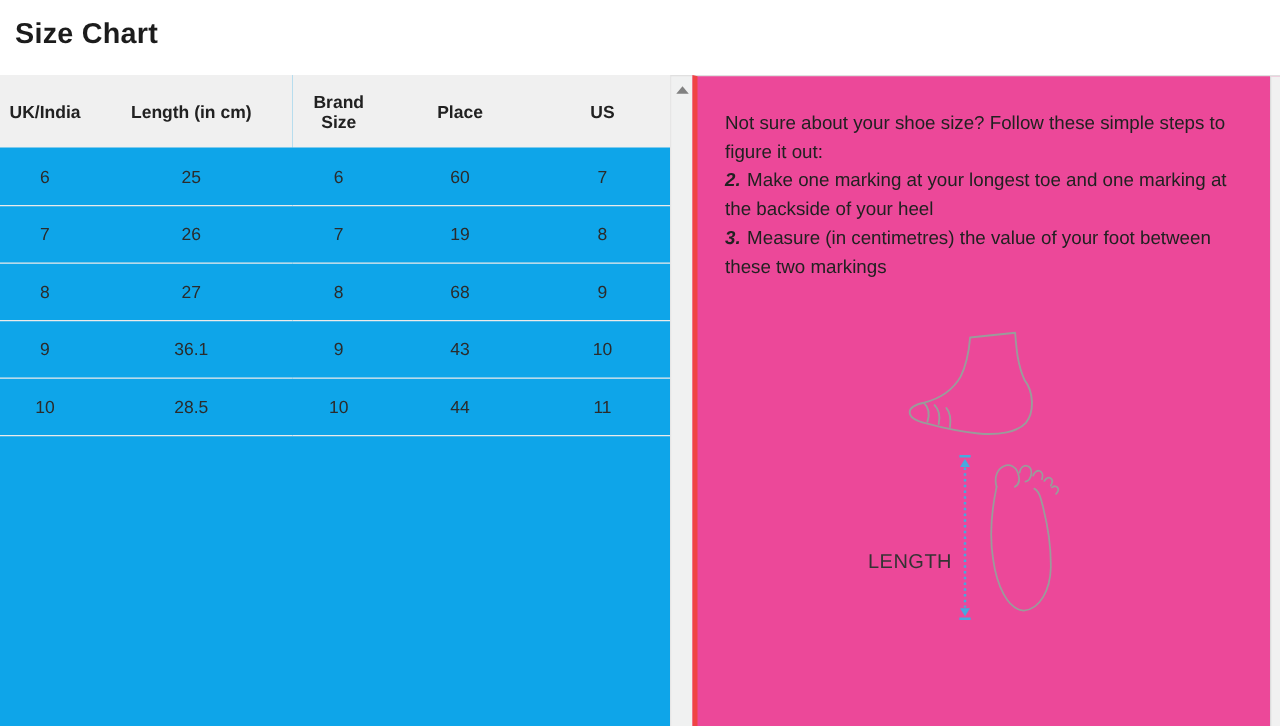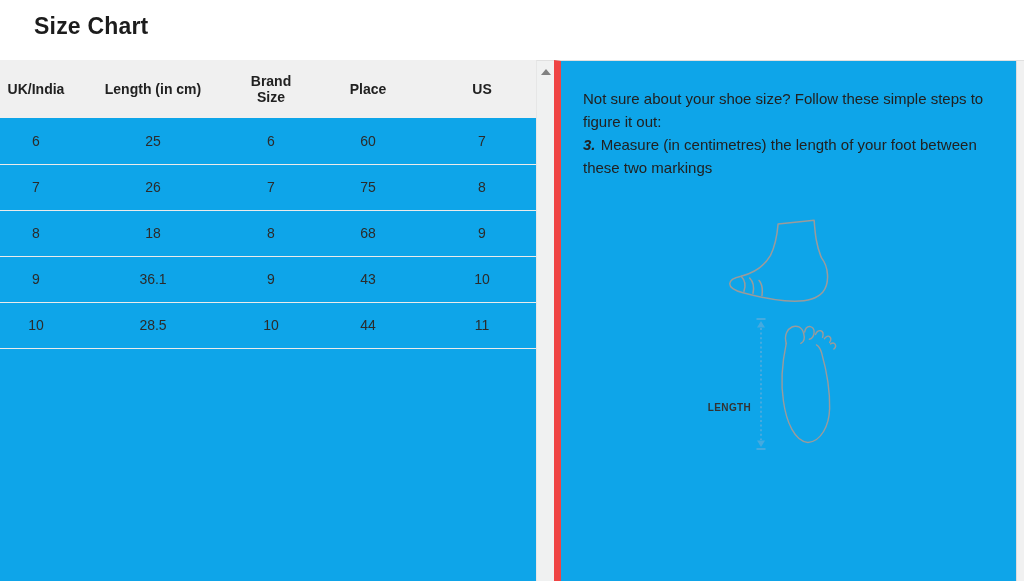--- a/index.html
+++ b/index.html
@@ -6,21 +6,21 @@
   html, body { margin: 0; padding: 0; }
   body {
     width: 1024px; height: 581px;
     font-family: "Liberation Sans", sans-serif;
     background: #ffffff;
     color: #212121;
     overflow: hidden;
   }
   .page-title {
     margin: 0;
-    padding: 13px 0 0 34px;
+    padding: 13px 0 0 12px;
     height: 60px;
     font-size: 23px;
     font-weight: 700;
     color: #1c1c1c;
     letter-spacing: 0.2px;
   }
   .content {
     display: flex;
     height: 521px;
     align-items: stretch;
@@ -60,24 +60,24 @@
     width: 0; height: 0;
     margin: 8px auto 0 auto;
     border-left: 5px solid transparent;
     border-right: 5px solid transparent;
     border-bottom: 6px solid #818181;
   }
   
   .right-pane {
     flex: 1;
     border-top: 1px solid #e0e0e0;
-    border-left: 7px solid #ef4444;
+    border-left: 4px solid #ef4444;
     padding: 26px 30px 0 22px;
     position: relative;
-    background: #0ea5e9;
+    background: #ec4899;
   }
   .right-pane p {
     margin: 0;
     font-size: 15px;
     line-height: 23px;
     color: #212121;
     max-width: 445px;
   }
   .step-number {
     font-weight: 700;
@@ -101,22 +101,22 @@
   .measure-row {
     margin-top: 13px;
     display: flex;
     align-items: flex-start;
     transform: translateX(-14px);
   }
   .length-label {
     align-self: flex-end;
     margin-bottom: 37px;
     margin-right: 4px;
-    font-size: 10px;
-    font-weight: 700;
+    font-size: 16px;
+    font-weight: 400;
     letter-spacing: 0.4px;
     color: #333;
   }
   .arrow-svg { margin-right: 6px; }
   .arrow-fill { fill: #45aadf; stroke: none; }
 </style>
 </head>
 <body>
 
 <h1 class="page-title">Size Chart</h1>
@@ -146,26 +146,26 @@
           <td>6</td>
           <td>25</td>
           <td>6</td>
           <td>60</td>
           <td>7</td>
         </tr>
         <tr>
           <td>7</td>
           <td>26</td>
           <td>7</td>
-          <td>75</td>
+          <td>19</td>
           <td>8</td>
         </tr>
         <tr>
           <td>8</td>
-          <td>18</td>
+          <td>27</td>
           <td>8</td>
           <td>68</td>
           <td>9</td>
         </tr>
         <tr>
           <td>9</td>
           <td>36.1</td>
           <td>9</td>
           <td>43</td>
           <td>10</td>
@@ -180,21 +180,22 @@
       </tbody>
     </table>
   </div>
 
   <div class="table-scrollbar">
     <div class="scroll-up-arrow"></div>
   </div>
 
   <div class="right-pane">
     <p>Not sure about your shoe size? Follow these simple steps to figure it out:</p>
-    <p><span class="step-number">3.</span> <span>Measure (in centimetres) the length of your foot between these two markings</span></p>
+    <p><span class="step-number">2.</span> <span>Make one marking at your longest toe and one marking at the backside of your heel</span></p>
+    <p><span class="step-number">3.</span> <span>Measure (in centimetres) the value of your foot between these two markings</span></p>
 
     <div class="diagram">
 
       <svg width="128" height="88" viewBox="0 0 135 92">
         <g fill="none" stroke="#9b9b9b" stroke-width="1.6" stroke-linecap="round" stroke-linejoin="round">
           <path d="M 94 3 L 56 7 C 55 19, 53 30, 48 40 C 41 52, 29 59, 17 62 C 10 63.5, 5 66, 5 70 C 5 74.5, 11 77.5, 19 79.5 C 32 83, 47 86.5, 63 88 C 80 89.5, 96 87, 103 79 C 111 69, 109 52, 102 43 C 96 30, 95 16, 94 3 Z"></path>
           <path d="M 17 62 C 21 66, 22 72, 20 78"></path>
           <path d="M 26 64 C 30 68, 31 73, 29.5 80"></path>
           <path d="M 36 66.5 C 39 70, 40 75, 39 82.5"></path>
         </g>

